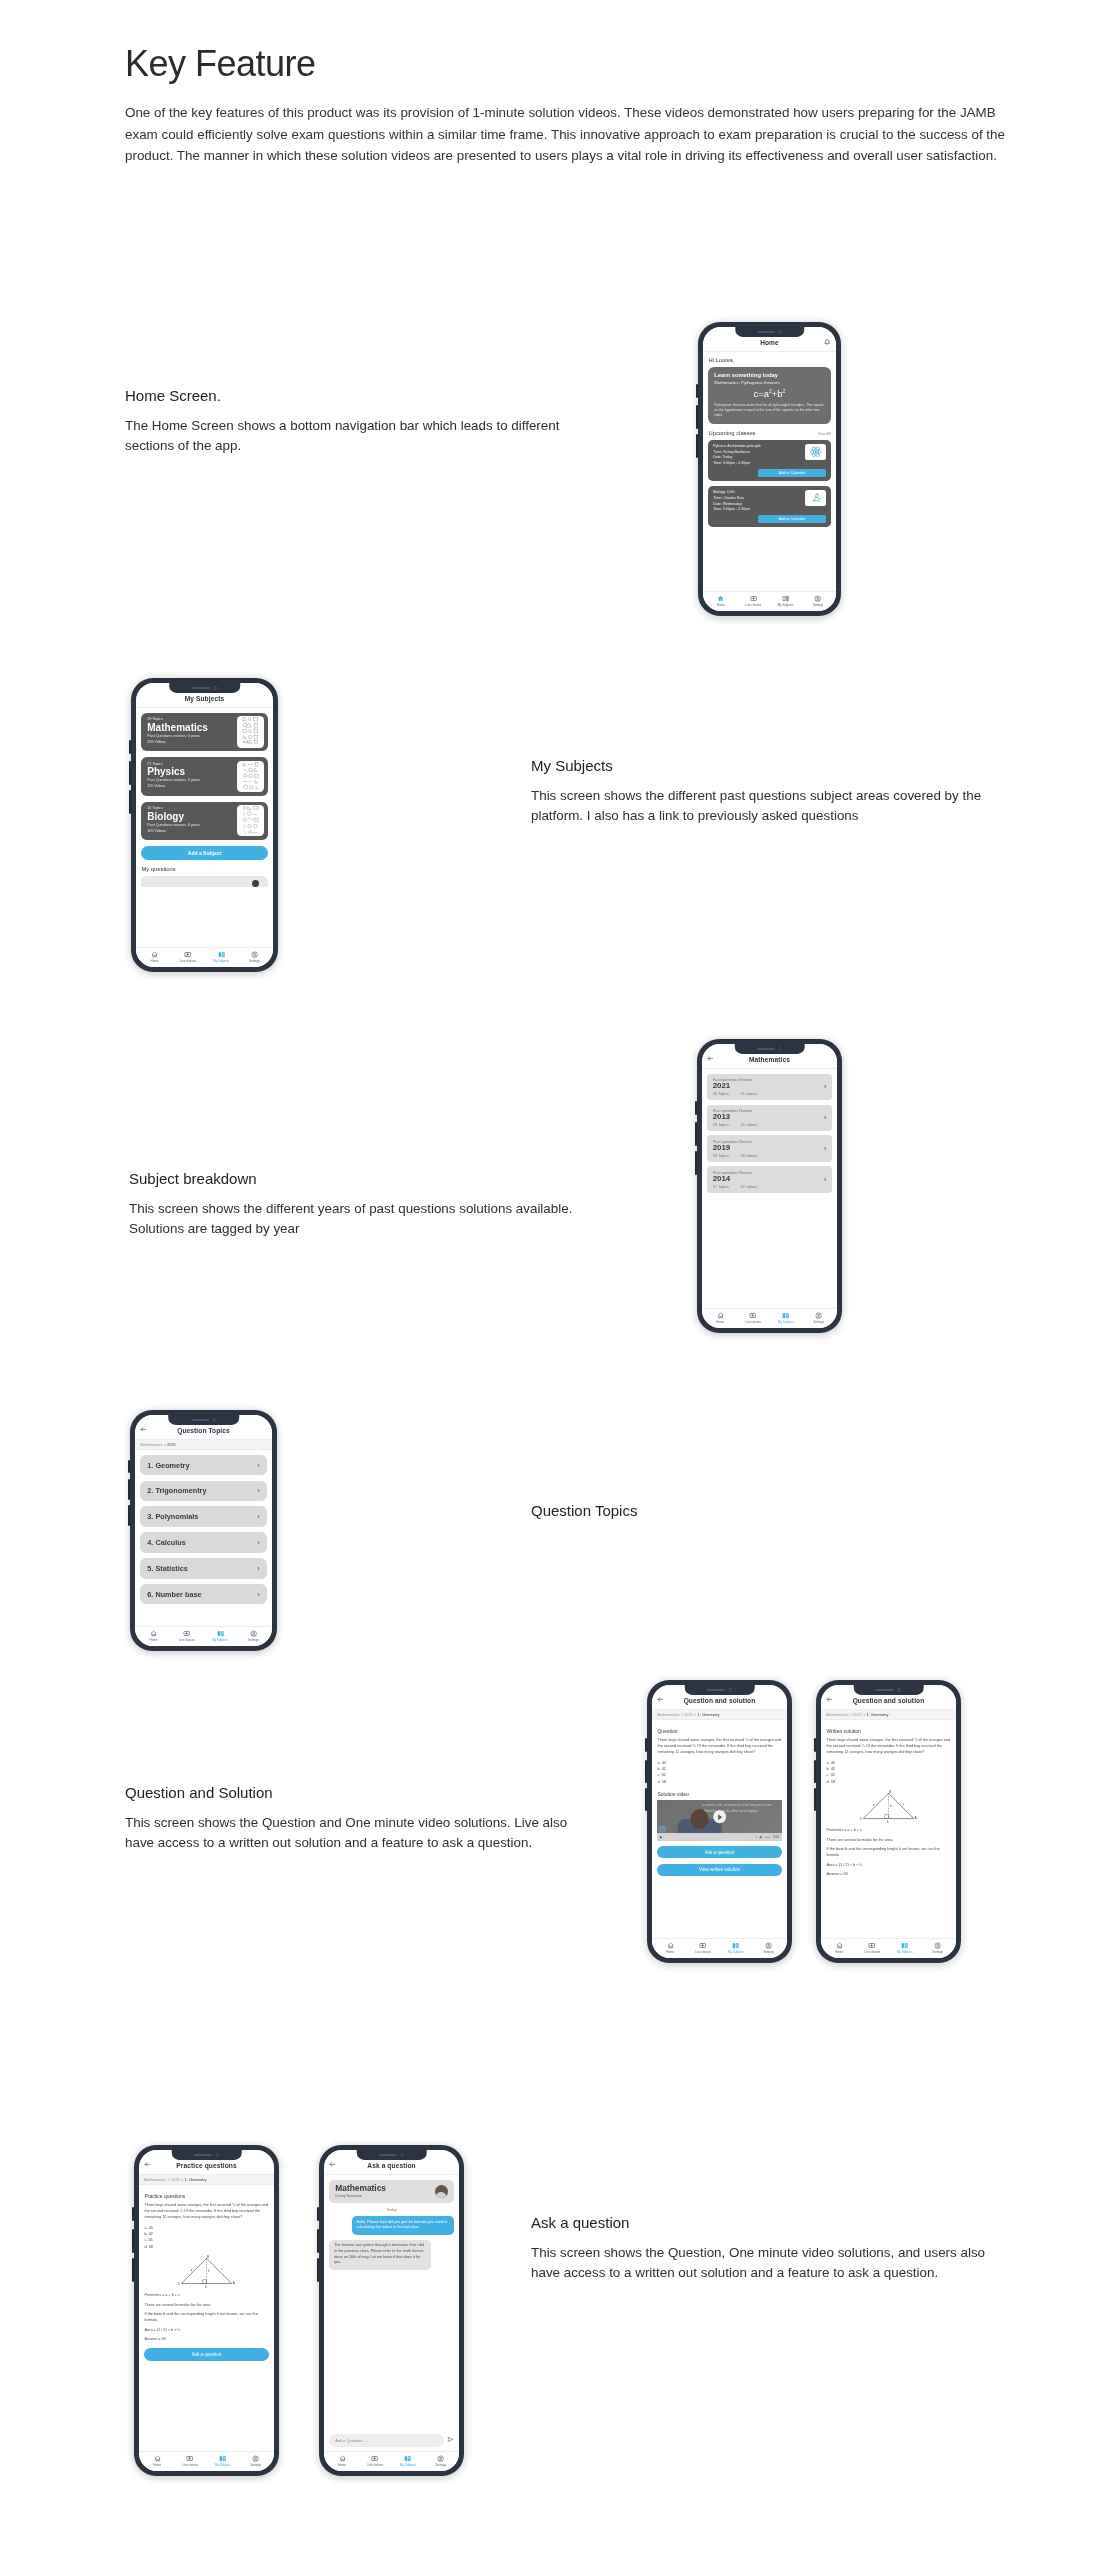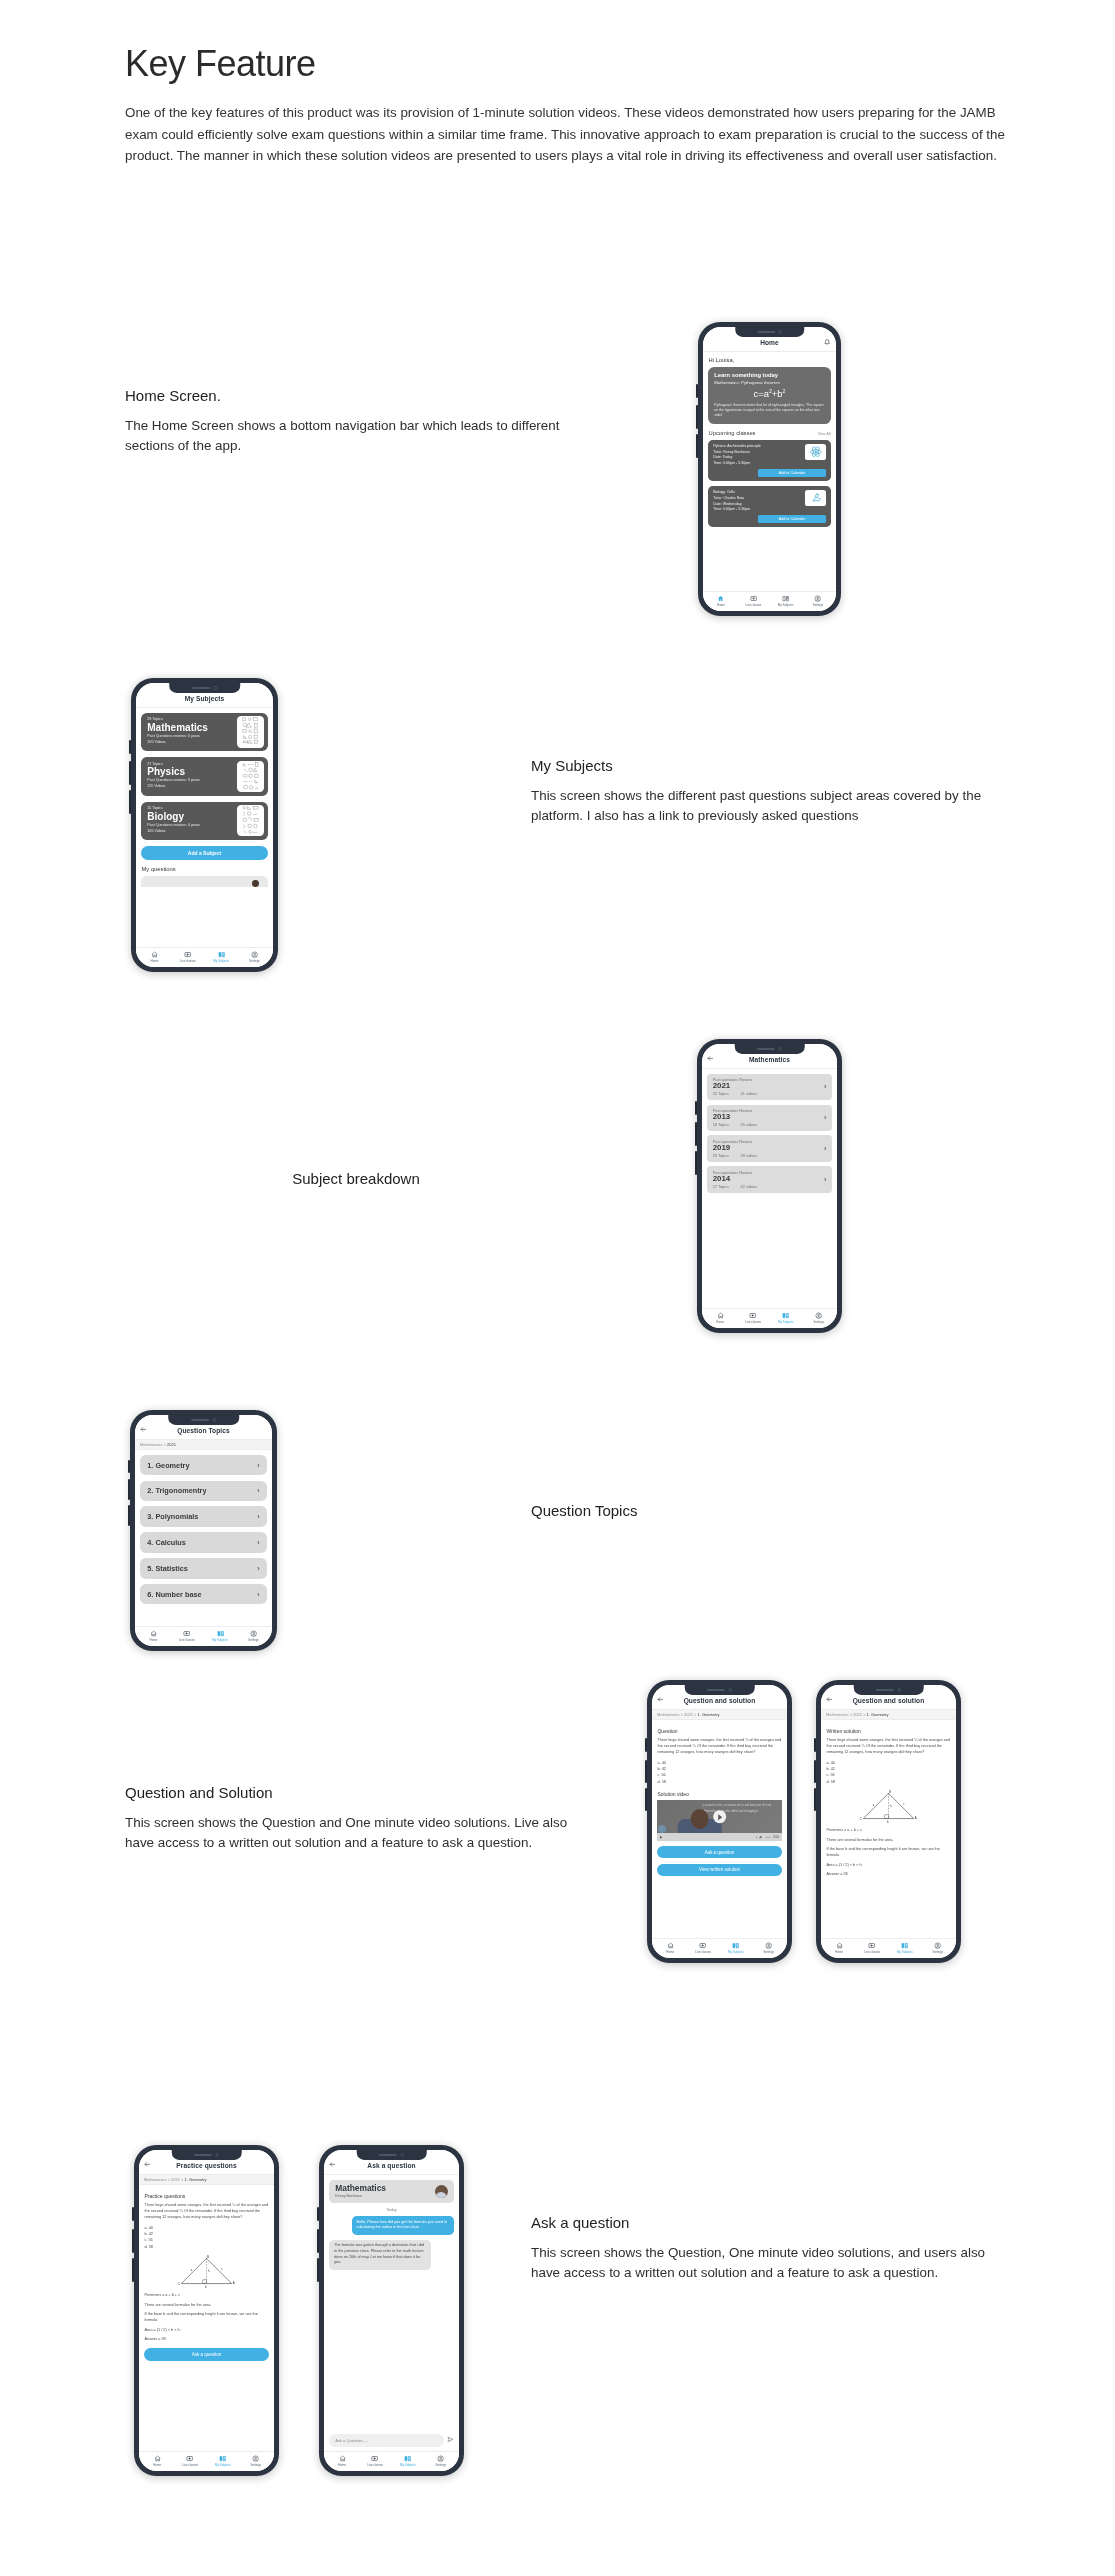--- a/index.html
+++ b/index.html
@@ -457,22 +457,23 @@
               <circle cx="12" cy="10" r="3"></circle>
               <path d="M6.5 19a6 6 0 0111 0"></path>
             </svg>
           </div>
           <div class="lb">Settings</div>
         </div>
     </div>
   </div>
 </div>
 
-<div class="caption" style="left:120px; top:1170px;text-align:center;">
+<div class="caption" style="left:129px; top:1170px;">
   <h2>Subject breakdown</h2>
+  <p>This screen shows the different years of past questions solutions available. Solutions are tagged by year</p>
 </div>
 
 <div class="phone" style="left:697px; top:1039px; width:145px; height:294px;">
   <div class="side-btn" style="top:62px; height:13.6px;"></div>
   <div class="side-btn" style="top:83px; height:24px;"></div>
   <div class="side-btn" style="top:112px; height:24px;"></div>
   <div class="phone-inner">
     <div class="notch">
         <span class="speaker"></span>
         <span class="cam"></span>

